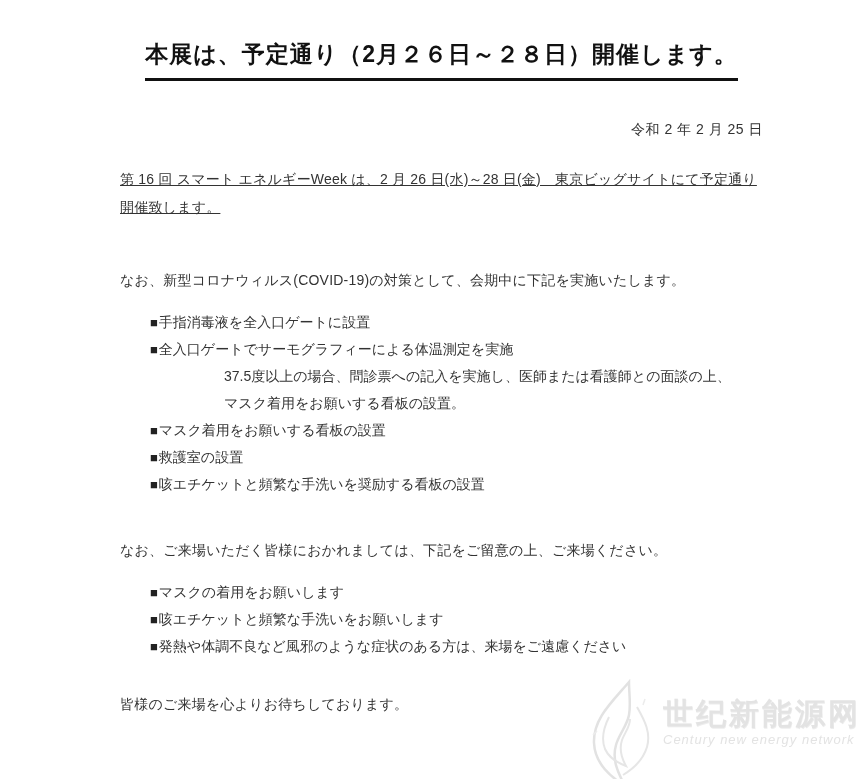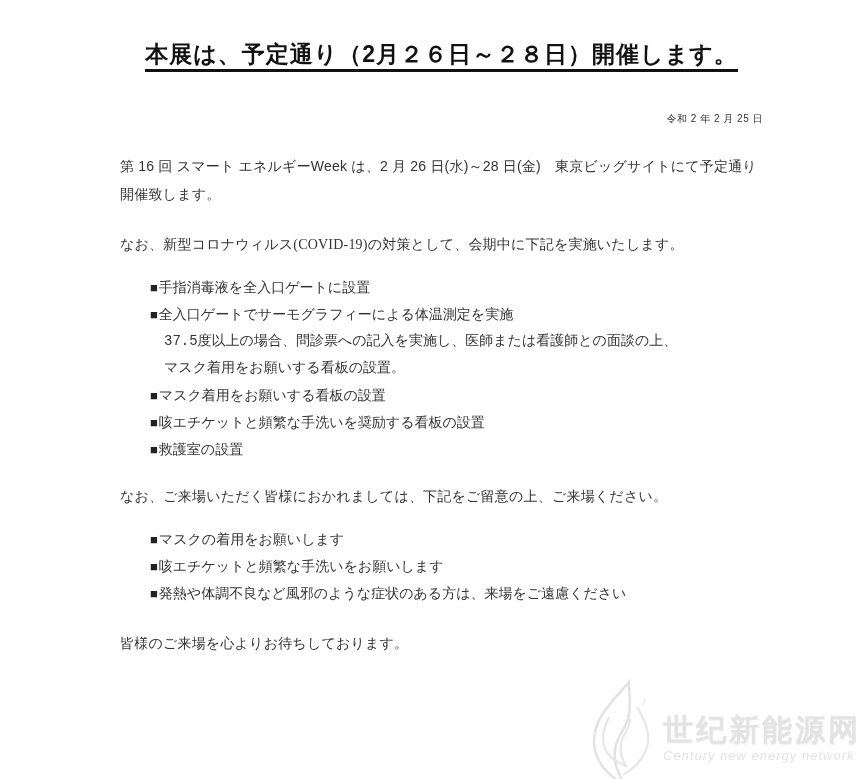--- a/index.html
+++ b/index.html
@@ -22,55 +22,54 @@
     text-align: center;
     margin: 0 0 0 0;
   }
   .title {
     display: inline-block;
     font-size: 23px;
     font-weight: bold;
     color: #111111;
     letter-spacing: 1px;
     border-bottom: 3px solid #111111;
-    padding-bottom: 0;
+    padding-bottom: 9px;
     line-height: 1.25;
   }
   .date-line {
     text-align: right;
-    font-size: 10px;
+    font-size: 14px;
     margin-top: 40px;
     letter-spacing: 0.5px;
   }
   .para {
     font-size: 14px;
     line-height: 2.05;
     white-space: pre-line;
     letter-spacing: 0.2px;
   }
-  .para-opening   { margin-top: 26px; }
-  .para-measures  { margin-top: 22px; font-family: Liberation Serif, serif; }
-  .para-visitors  { margin-top: 20px; font-family: Liberation Serif, serif; }
-  .para-closing   { margin-top: 22px; }
+  .para-opening   { margin-top: 26px; text-decoration: underline; }
+  .para-measures  { margin-top: 44px; }
+  .para-visitors  { margin-top: 38px; }
+  .para-closing   { margin-top: 30px; }
   ul.notice-list {
     list-style: none;
     margin: 0;
     padding: 0;
     font-size: 14px;
   }
   .list-measures { margin-top: 22px; }
   .list-visitors { margin-top: 24px; font-family: Liberation Serif, serif; }
   ul.notice-list li {
     line-height: 27px;
     margin-left: 30px;
     white-space: pre-line;
   }
   ul.notice-list li.sub {
-    margin-left: 44px;
-    font-family: Liberation Mono, monospace;
+    margin-left: 104px;
   }
   .bullet {
     font-size: 13px;
     margin-right: 1px;
     color: #222222;
   }
   
   .watermark {
     position: absolute;
     right: 4px;
@@ -79,21 +78,21 @@
     align-items: flex-end;
     pointer-events: none;
   }
   .wm-flame {
     width: 72px;
     height: 108px;
     margin-bottom: -8px;
   }
   .wm-text {
     margin-left: 6px;
-    margin-bottom: 16px;
+    margin-bottom: 32px;
   }
   .wm-cn {
     font-size: 30px;
     font-weight: bold;
     color: #e3e3e3;
     letter-spacing: 3px;
     line-height: 1;
     text-shadow: 0.5px 0.5px 0 #ededed;
   }
   .wm-en {
@@ -119,22 +118,22 @@
 開催致します。</p>
 
   <p class="para para-measures">なお、新型コロナウィルス(COVID-19)の対策として、会期中に下記を実施いたします。</p>
 
   <ul class="notice-list list-measures">
     <li><span class="bullet">■</span><span>手指消毒液を全入口ゲートに設置</span></li>
     <li><span class="bullet">■</span><span>全入口ゲートでサーモグラフィーによる体温測定を実施</span></li>
     <li class="sub"><span>37.5度以上の場合、問診票への記入を実施し、医師または看護師との面談の上、</span></li>
     <li class="sub"><span>マスク着用をお願いする看板の設置。</span></li>
     <li><span class="bullet">■</span><span>マスク着用をお願いする看板の設置</span></li>
+    <li><span class="bullet">■</span><span>救護室の設置</span></li>
     <li><span class="bullet">■</span><span>咳エチケットと頻繁な手洗いを奨励する看板の設置</span></li>
-    <li><span class="bullet">■</span><span>救護室の設置</span></li>
   </ul>
 
   <p class="para para-visitors">なお、ご来場いただく皆様におかれましては、下記をご留意の上、ご来場ください。</p>
 
   <ul class="notice-list list-visitors">
     <li><span class="bullet">■</span><span>マスクの着用をお願いします</span></li>
     <li><span class="bullet">■</span><span>咳エチケットと頻繁な手洗いをお願いします</span></li>
     <li><span class="bullet">■</span><span>発熱や体調不良など風邪のような症状のある方は、来場をご遠慮ください</span></li>
   </ul>
 

